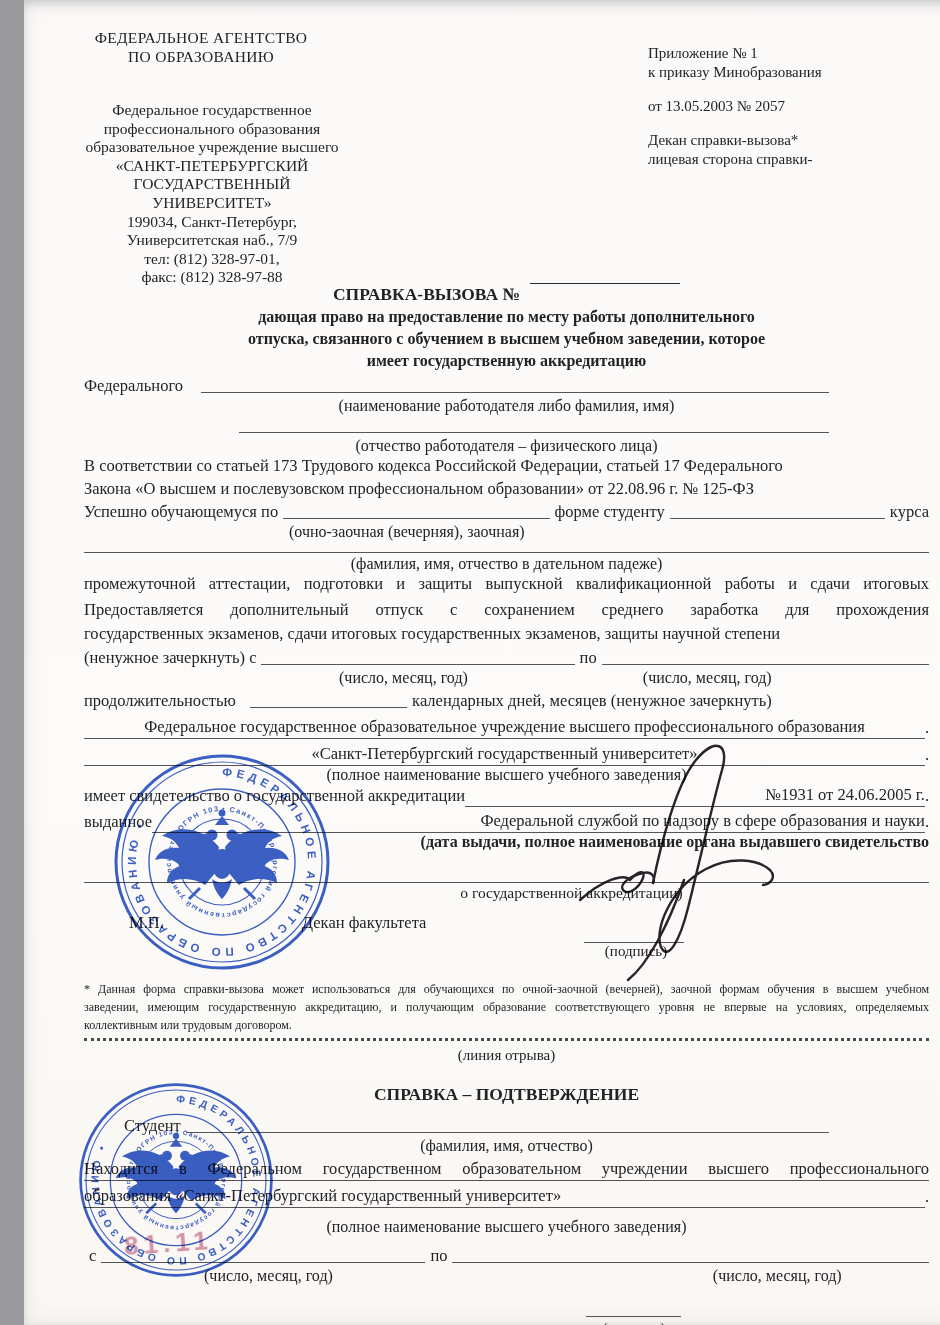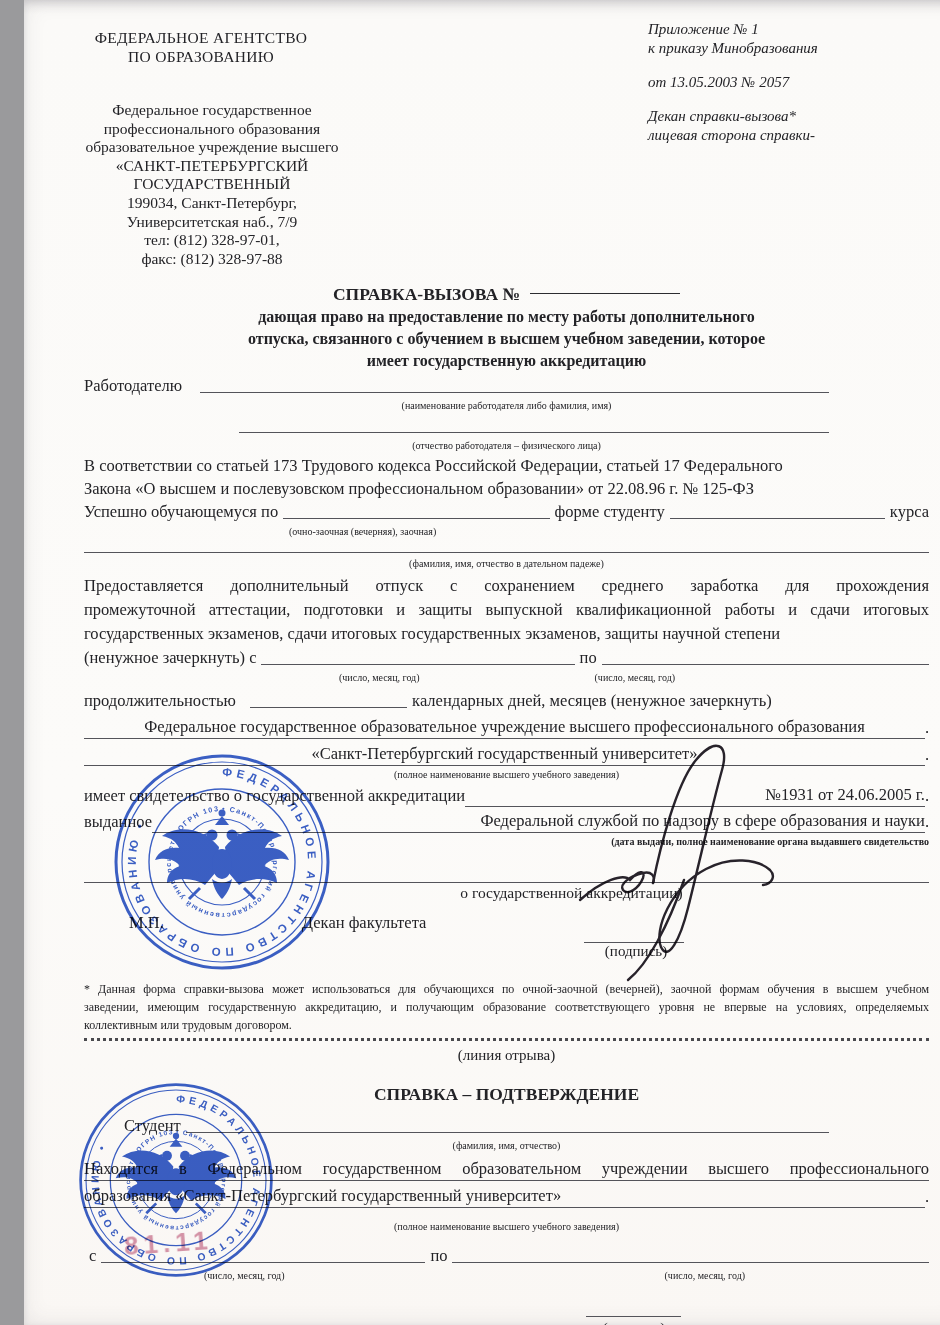--- a/index.html
+++ b/index.html
@@ -5,35 +5,35 @@
   html,body{margin:0;padding:0;background:#9a9a9c;}
   .page{
     position:relative;width:940px;height:1325px;overflow:hidden;
     background:linear-gradient(180deg,#eceae9 0,#fbfaf8 14px,#fcfbf9 60%,#faf7f4 100%);
     box-shadow:inset 0 0 22px rgba(60,60,70,.10), inset 0 2px 6px rgba(60,60,70,.12);
     font-family:"Liberation Serif", serif;color:#232327;margin-left:24px;
   }
   
   .hdr-left{position:absolute;top:28px;left:52px;width:250px;text-align:center;
     font-size:15.5px;line-height:19px;letter-spacing:.3px;}
-  .hdr-right{position:absolute;top:20px;left:624px;width:290px;font-size:15px;line-height:19px;font-style:italic;}
+  .hdr-right{position:absolute;top:44px;left:624px;width:290px;font-size:15px;line-height:19px;}
   .hdr-right .gap{margin-top:15px;}
   .addr{position:absolute;top:101px;left:14px;width:348px;text-align:center;
     font-size:15.5px;line-height:18.6px;}
   
   .main{position:absolute;top:283px;left:60px;width:845px;font-size:16.5px;line-height:23px;}
   .c{text-align:center;}
   .b{font-weight:bold;}
-  .cap{font-size:10px;line-height:17px;color:#232327;}
+  .cap{font-size:16px;line-height:17px;color:#232327;}
   .row{display:flex;align-items:flex-end;}
   .fill{flex:1 1 auto;border-bottom:1.3px solid #54545a;margin:0 5px 4px 5px;min-height:1px;}
   .fillval{flex:1 1 auto;border-bottom:1.3px solid #54545a;text-align:right;padding-left:30px;}
   .uline{flex:1 1 auto;border-bottom:1.3px solid #54545a;text-align:center;}
   .jl{text-align:justify;text-align-last:justify;}
-  .title-row{display:flex;justify-content:center;align-items:center;font-weight:bold;font-size:17.5px;}
+  .title-row{display:flex;justify-content:center;align-items:flex-start;font-weight:bold;font-size:17.5px;}
   .nbr{width:150px;border-bottom:1.6px solid #2c2c30;margin:0 0 3px 10px;}
   .sub{font-weight:bold;font-size:16px;line-height:22px;text-align:center;}
   .foot{font-size:12px;line-height:18px;margin-top:20px;}
   .dots{border-top:3px dotted #4a4a4e;height:0;margin-top:4px;}
   .rule{border-bottom:1.4px solid #54545a;height:0;}
   
   .stamp{position:absolute;mix-blend-mode:multiply;opacity:.92;}
   .stamp-1{left:88px;top:752px;width:220px;height:220px;}
   .stamp-2{left:53px;top:1081px;width:198px;height:198px;}
   .st-outer{font-family:"Liberation Sans",sans-serif;font-size:11.5px;font-weight:bold;
@@ -60,37 +60,38 @@
     <div class="gap">от 13.05.2003 № 2057</div>
     <div class="gap">Декан справки-вызова*</div>
     <div>лицевая сторона справки-</div>
   </div>
   <div class="addr">
     <div>Федеральное государственное</div>
     <div>профессионального образования</div>
     <div>образовательное учреждение высшего</div>
     <div>«САНКТ-ПЕТЕРБУРГСКИЙ</div>
     <div>ГОСУДАРСТВЕННЫЙ</div>
+    <div>УНИВЕРСИТЕТ»</div>
     <div>199034, Санкт-Петербург,</div>
     <div>Университетская наб., 7/9</div>
     <div>тел: (812) 328-97-01,</div>
     <div>факс: (812) 328-97-88</div>
   </div>
 
   <div class="main">
     <div class="title-row">
       <span>СПРАВКА-ВЫЗОВА №</span>
       <span class="nbr"></span>
     </div>
     <div class="sub">дающая право на предоставление по месту работы дополнительного</div>
     <div class="sub">отпуска, связанного с обучением в высшем учебном заведении, которое</div>
     <div class="sub">имеет государственную аккредитацию</div>
 
     <div class="row" style="margin-top:2px;">
-      <span>Работодателю</span>
+      <span>Федерального</span>
       <span class="fill" style="margin-left:18px;margin-right:100px;"></span>
     </div>
     <div class="cap c">(наименование работодателя либо фамилия, имя)</div>
     <div class="row" style="margin-top:3px;height:20px;">
       <span class="fill" style="margin-left:155px;margin-right:100px;"></span>
     </div>
     <div class="cap c">(отчество работодателя – физического лица)</div>
 
     <div>В соответствии со статьей 173 Трудового кодекса Российской Федерации, статьей 17 Федерального</div>
     <div>Закона «О высшем и послевузовском профессиональном образовании» от 22.08.96 г. № 125-ФЗ</div>
@@ -100,22 +101,22 @@
       <span class="fill" style="flex-grow:1.3;"></span>
       <span>форме студенту</span>
       <span class="fill" style="flex-grow:1.05;"></span>
       <span>курса</span>
     </div>
     <div class="cap" style="padding-left:205px;">(очно-заочная (вечерняя), заочная)</div>
 
     <div class="rule" style="margin-top:12px;"></div>
     <div class="cap c" style="margin-top:2px;">(фамилия, имя, отчество в дательном падеже)</div>
 
+    <div class="jl" style="line-height:24px;">промежуточной аттестации, подготовки и защиты выпускной квалификационной работы и сдачи итоговых</div>
     <div class="jl" style="margin-top:2px;line-height:24px;">Предоставляется дополнительный отпуск с сохранением среднего заработка для прохождения</div>
-    <div class="jl" style="line-height:24px;">промежуточной аттестации, подготовки и защиты выпускной квалификационной работы и сдачи итоговых</div>
     <div style="line-height:24px;">государственных экзаменов, сдачи итоговых государственных экзаменов, защиты научной степени</div>
 
     <div class="row">
       <span>(ненужное зачеркнуть) с</span>
       <span class="fill" style="flex-grow:1.1;"></span>
       <span>по</span>
       <span class="fill" style="flex-grow:1.15;margin-right:0;"></span>
     </div>
     <div class="row">
       <span class="cap" style="margin-left:255px;">(число,  месяц, год)</span>

